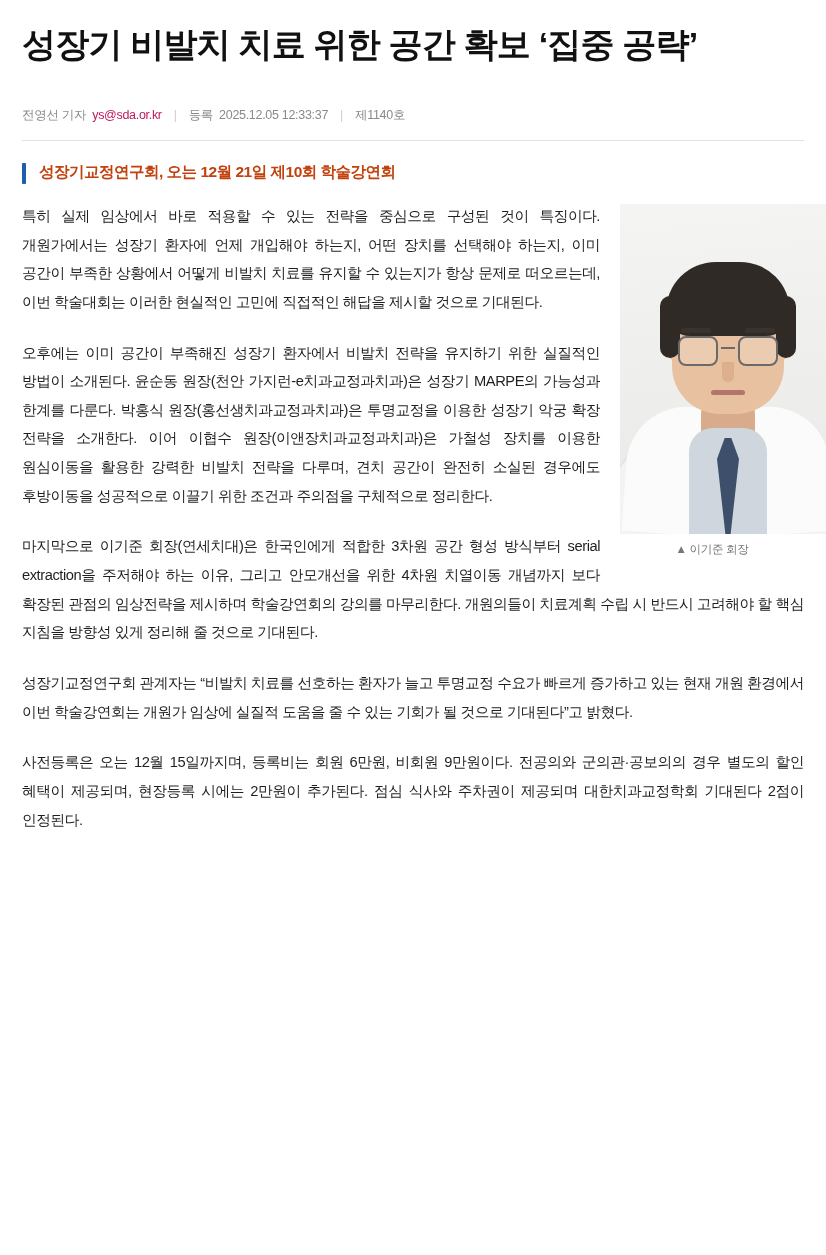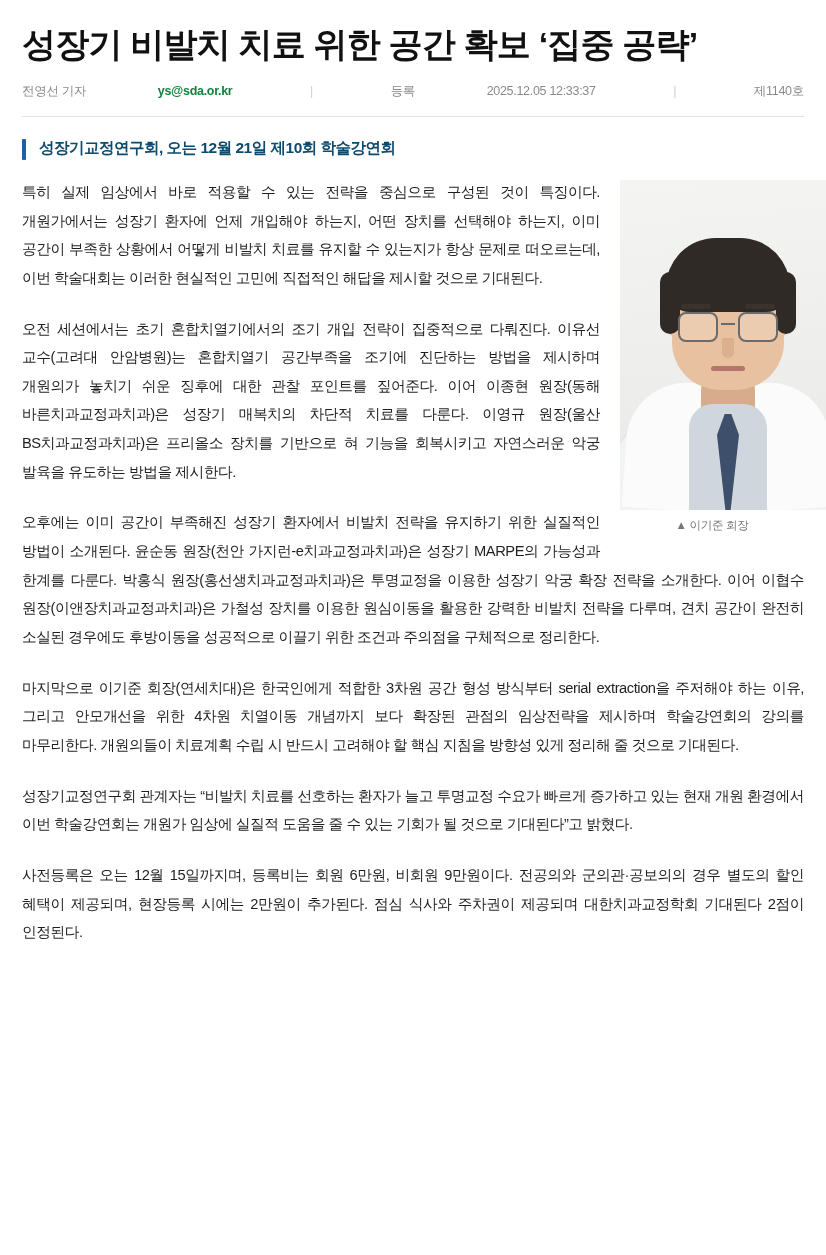--- a/index.html
+++ b/index.html
@@ -22,36 +22,35 @@
   }
   .headline {
     font-size: 34px;
     line-height: 1.32;
     font-weight: bold;
     letter-spacing: -0.8px;
     color: #111111;
     margin: 4px 0 0 0;
   }
   .byline {
-    margin-top: 16px;
+    margin-top: 40px;
     font-size: 12.5px;
     color: #8a8a8a;
     letter-spacing: -0.3px;
     display: flex;
     align-items: center;
     gap: 0;
     flex-wrap: wrap;
-    justify-content: space-between;
   }
   .byline .sep {
     display: inline-block;
     margin: 0 12px;
     color: #d0d0d0;
   }
-  .byline .author-email { color: #15803d; font-weight: bold; }
+  .byline .author-email { color: #be185d; }
   .rule {
     margin-top: 16px;
     border: 0;
     border-top: 1px solid #e2e2e2;
     height: 0;
   }
   .subhead-wrap {
     margin-top: 20px;
     display: flex;
     align-items: flex-start;
@@ -61,21 +60,21 @@
     width: 4px;
     min-height: 21px;
     background: #1d5fa8;
     border-radius: 1px;
     margin-top: 2px;
     flex: none;
   }
   .subhead {
     font-size: 15.5px;
     font-weight: bold;
-    color: #0c4a6e;
+    color: #c2410c;
     letter-spacing: -0.5px;
     line-height: 1.45;
   }
   .body-area {
     margin-top: 18px;
     position: relative;
   }
   .figure {
     float: right;
     width: 184px;
@@ -274,21 +273,20 @@
         <div class="p-mouth"></div>
       </div>
       <figcaption class="figcaption">
         <span class="tri">▲</span><span>이기준 회장</span>
       </figcaption>
     </figure>
 
 
     <p class="para">특히 실제 임상에서 바로 적용할 수 있는 전략을 중심으로 구성된 것이 특징이다. 개원가에서는 성장기 환자에 언제 개입해야 하는지, 어떤 장치를 선택해야 하는지, 이미 공간이 부족한 상황에서 어떻게 비발치 치료를 유지할 수 있는지가 항상 문제로 떠오르는데, 이번 학술대회는 이러한 현실적인 고민에 직접적인 해답을 제시할 것으로 기대된다.</p>
 
-    <p class="para">오전 세션에서는 초기 혼합치열기에서의 조기 개입 전략이 집중적으로 다뤄진다. 이유선 교수(고려대 안암병원)는 혼합치열기 공간부족을 조기에 진단하는 방법을 제시하며 개원의가 놓치기 쉬운 징후에 대한 관찰 포인트를 짚어준다. 이어 이종현 원장(동해 바른치과교정과치과)은 성장기 매복치의 차단적 치료를 다룬다. 이영규 원장(울산 BS치과교정과치과)은 프리올소 장치를 기반으로 혀 기능을 회복시키고 자연스러운 악궁 발육을 유도하는 방법을 제시한다.</p>
 
     <p class="para">오후에는 이미 공간이 부족해진 성장기 환자에서 비발치 전략을 유지하기 위한 실질적인 방법이 소개된다. 윤순동 원장(천안 가지런-e치과교정과치과)은 성장기 MARPE의 가능성과 한계를 다룬다. 박홍식 원장(홍선생치과교정과치과)은 투명교정을 이용한 성장기 악궁 확장 전략을 소개한다. 이어 이협수 원장(이앤장치과교정과치과)은 가철성 장치를 이용한 원심이동을 활용한 강력한 비발치 전략을 다루며, 견치 공간이 완전히 소실된 경우에도 후방이동을 성공적으로 이끌기 위한 조건과 주의점을 구체적으로 정리한다.</p>
 
     <p class="para">마지막으로 이기준 회장(연세치대)은 한국인에게 적합한 3차원 공간 형성 방식부터 serial extraction을 주저해야 하는 이유, 그리고 안모개선을 위한 4차원 치열이동 개념까지 보다 확장된 관점의 임상전략을 제시하며 학술강연회의 강의를 마무리한다. 개원의들이 치료계획 수립 시 반드시 고려해야 할 핵심 지침을 방향성 있게 정리해 줄 것으로 기대된다.</p>
 
     <p class="para">성장기교정연구회 관계자는 “비발치 치료를 선호하는 환자가 늘고 투명교정 수요가 빠르게 증가하고 있는 현재 개원 환경에서 이번 학술강연회는 개원가 임상에 실질적 도움을 줄 수 있는 기회가 될 것으로 기대된다”고 밝혔다.</p>
 
     <p class="para">사전등록은 오는 12월 15일까지며, 등록비는 회원 6만원, 비회원 9만원이다. 전공의와 군의관·공보의의 경우 별도의 할인 혜택이 제공되며, 현장등록 시에는 2만원이 추가된다. 점심 식사와 주차권이 제공되며 대한치과교정학회 기대된다 2점이 인정된다.</p>
 
   </div>

